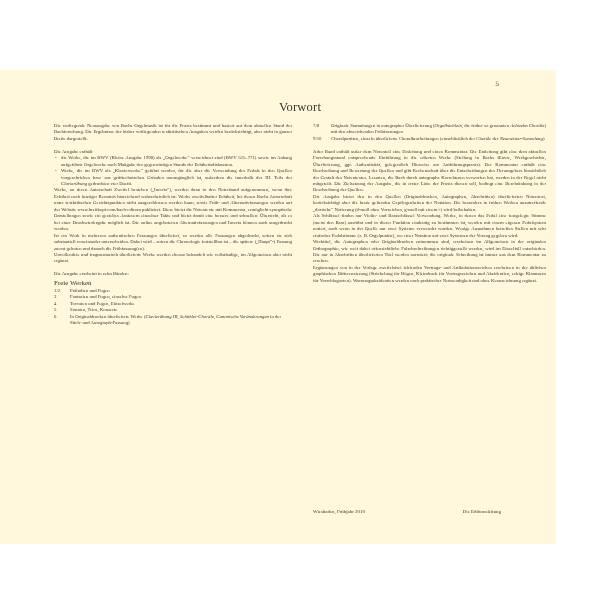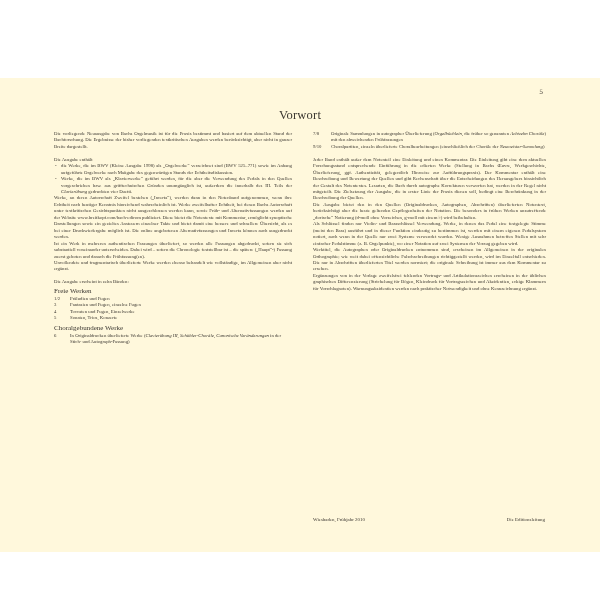--- a/index.html
+++ b/index.html
@@ -1,18 +1,18 @@
 <!DOCTYPE html>
 <html><head>
 <meta charset="utf-8">
 <style>
   html, body { margin:0; padding:0; }
   body { width:600px; height:600px; background:#ffffff; position:relative; overflow:hidden;
          font-family:"DejaVu Serif","Liberation Serif",serif; color:#3a3630; }
-  .page { position:absolute; left:0; top:78px; width:600px; height:474px; background:#fff8dc; }
+  .page { position:absolute; left:0; top:70px; width:556px; height:474px; background:#fff8dc; }
   .pagenum { position:absolute; right:57px; top:10px; font-size:6px; }
   .title { position:absolute; left:0; width:600px; top:30px; text-align:center; font-size:12.5px;
            font-family:"Liberation Serif",serif; letter-spacing:0.2px; }
   .col { position:absolute; top:53px; font-family:"Liberation Serif",serif; font-size:4.75px; line-height:6.45px; text-align:justify; }
   .col.left { left:54px; width:238px; }
   .col.right { left:313px; width:233px; }
   p { margin:0; }
   .gap { height:6.4px; }
   .bullets { margin:0; padding:0; list-style:none; }
   .bullets li { position:relative; padding-left:7px; }
@@ -56,21 +56,20 @@
         <span class="txt">Fantasien und Fugen, einzelne Fugen</span>
       </div>
     <div class="vol">
         <span class="num">4</span>
         <span class="txt">Toccaten und Fugen, Einzelwerke</span>
       </div>
     <div class="vol">
         <span class="num">5</span>
         <span class="txt">Sonaten, Trios, Konzerte</span>
       </div>
-    <div class="h2" style="margin-top:2px">Choralgebundene Werke</div>
     <div class="vol">
       <span class="num">6</span>
       <span class="txt" style="text-align:left"><span>In Originaldrucken überlieferte Werke (</span><i>Clavierübung III, Schübler-Choräle, Canonische Veränderungen</i><span> in der Stich- und Autograph-Fassung)</span></span>
     </div>
   </div>
 
   <div class="col right">
     <div class="vol">
       <span class="num" style="width:18px">7/8</span>
       <span class="txt"><span>Originale Sammlungen in autographer Überlieferung (</span><i>Orgelbüchlein</i><span>, die früher so genannten </span><i>Achtzehn Choräle</i><span>) mit den abweichenden Frühfassungen</span></span>

